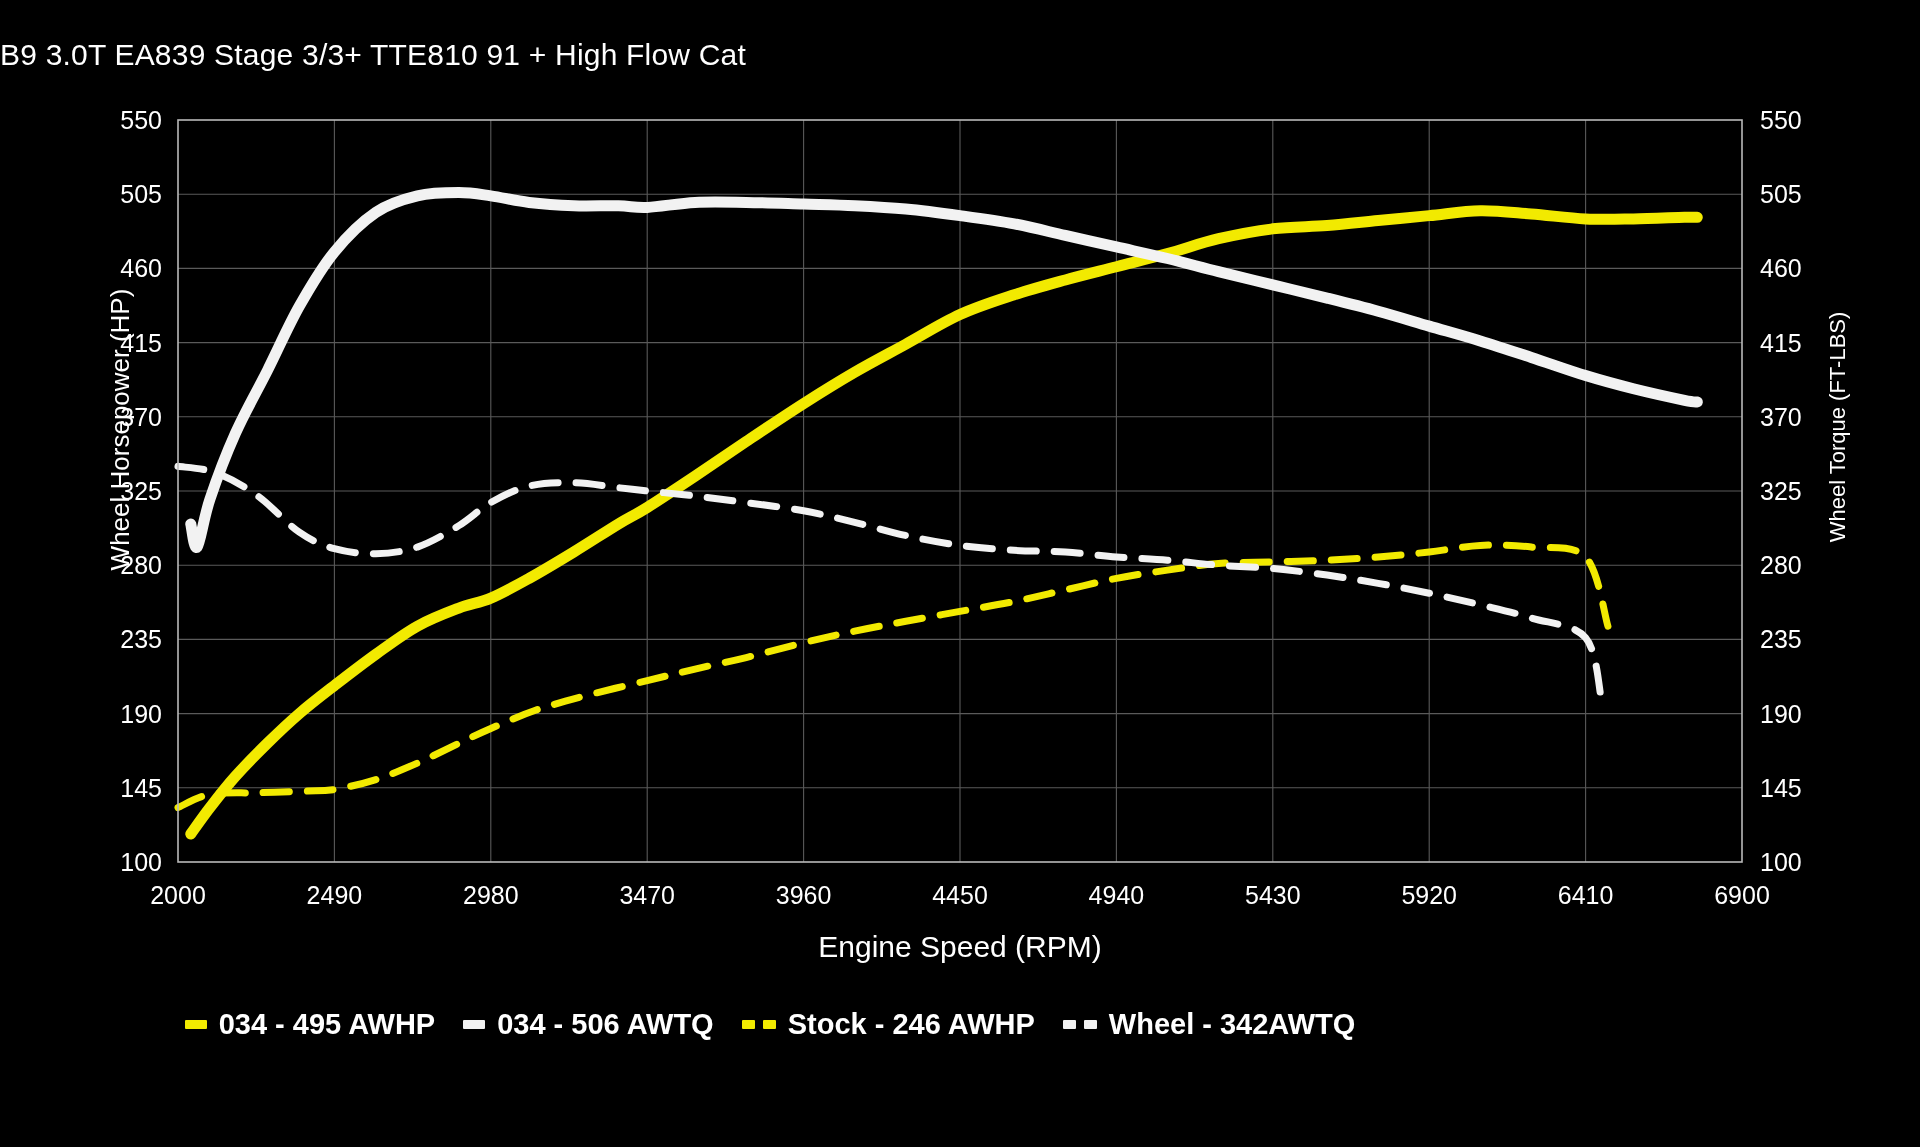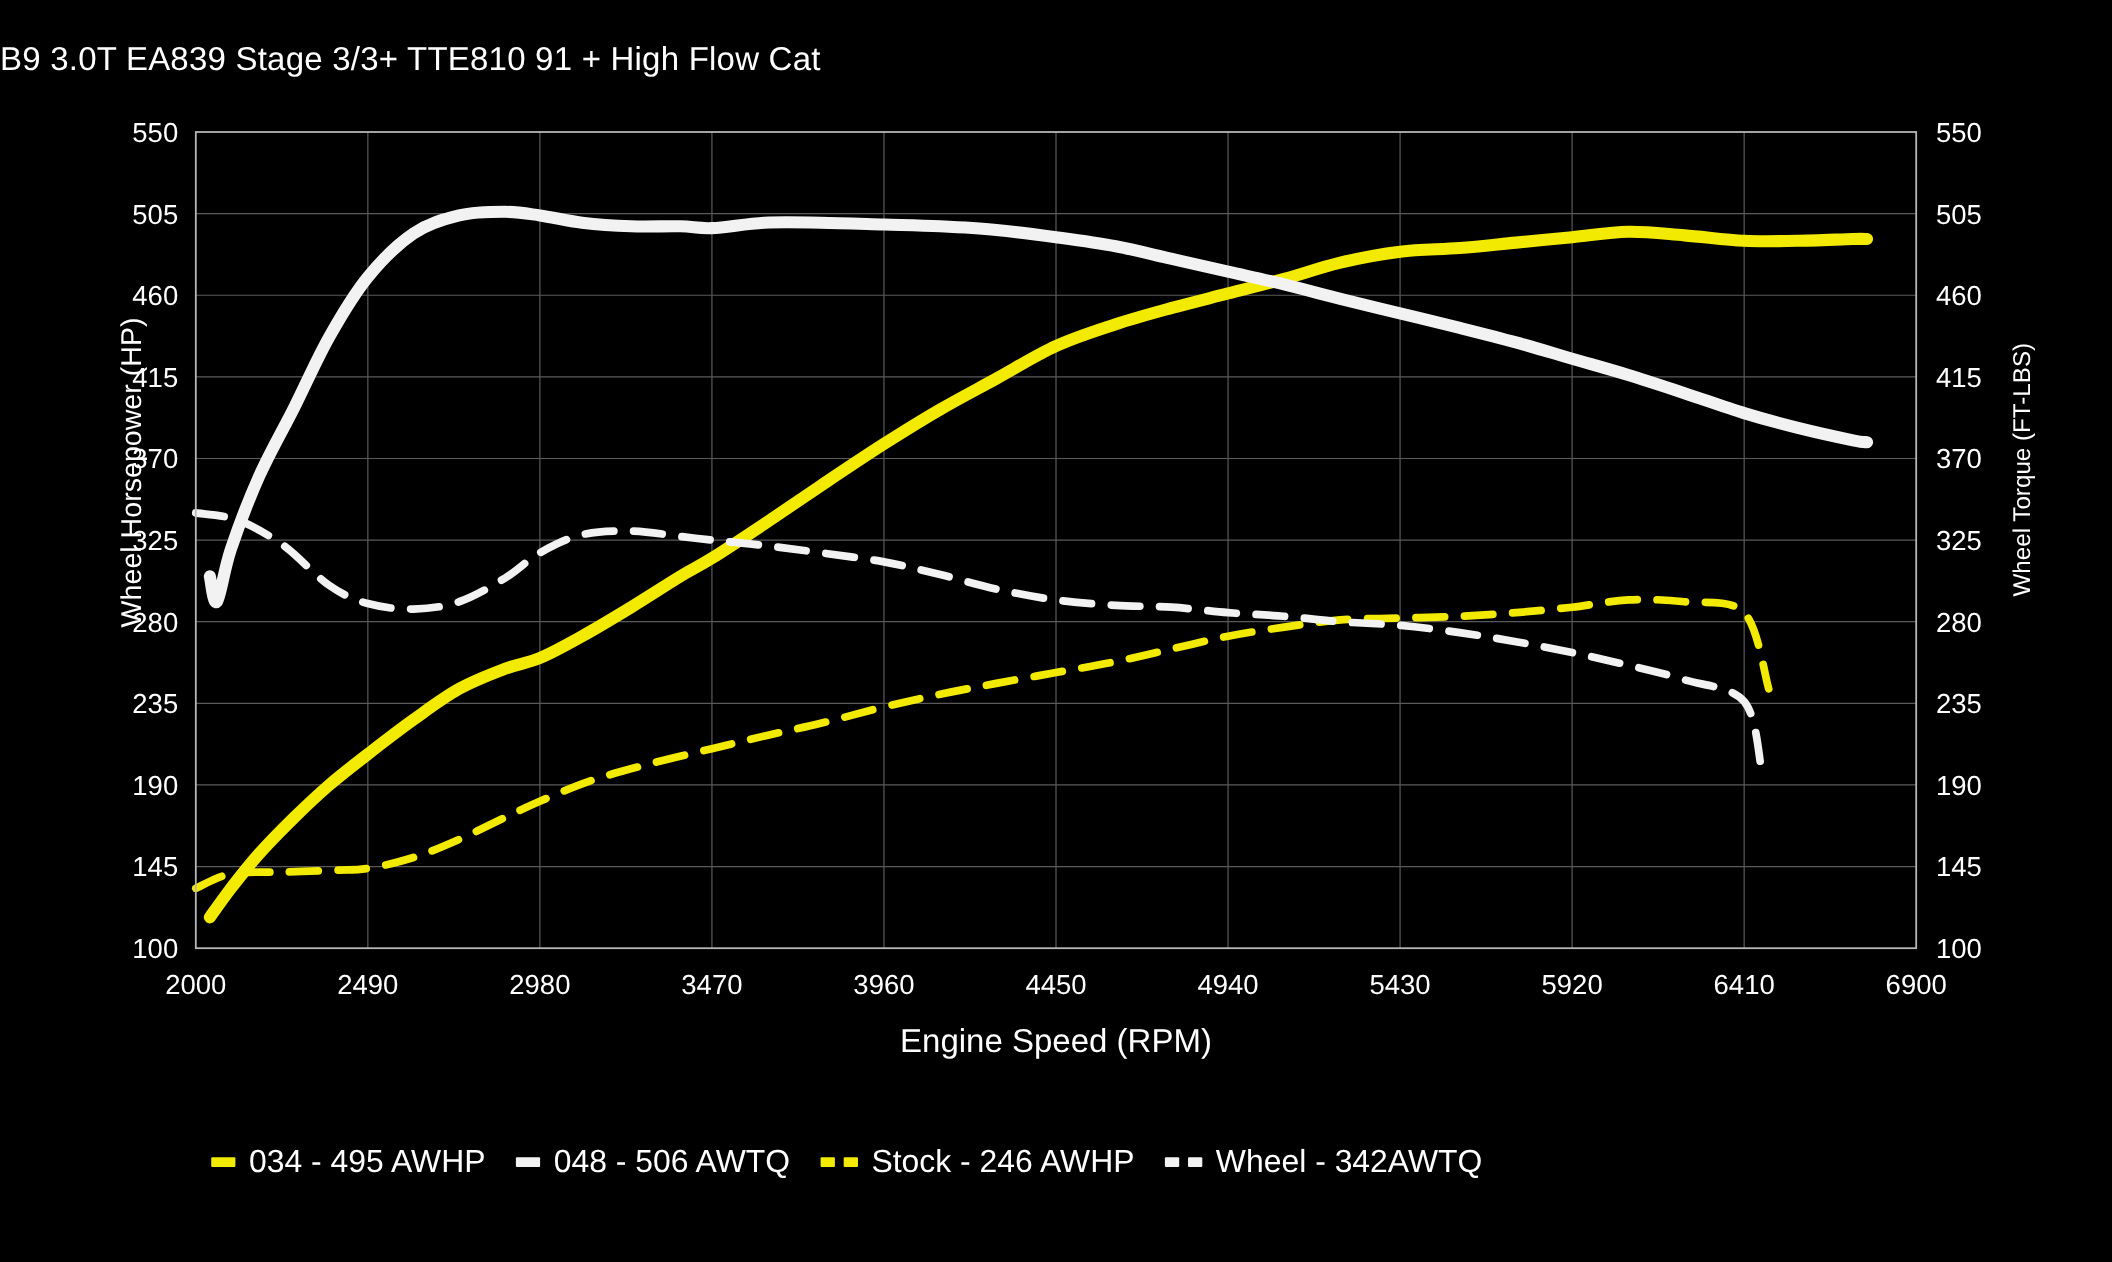--- a/index.html
+++ b/index.html
@@ -34,22 +34,22 @@
     position:absolute;left:0;top:930px;width:1920px;text-align:center;
     font-size:30px;color:#ffffff;
   }
   #plot-wrap{position:absolute;left:0;top:0;width:1920px;height:1000px;}
   svg#plot{display:block;}
   .tick-label{font-size:25px;fill:#ffffff;font-family:"Liberation Sans", sans-serif;}
   .gridline{stroke:#5a5a5a;stroke-width:1.1;}
   .plot-border{stroke:#b9b9b9;stroke-width:1.6;fill:none;}
   .series{fill:none;stroke-linecap:round;stroke-linejoin:round;}
   #legend{
-    position:absolute;left:0;top:1040px;width:1540px;
-    display:flex;align-items:center;justify-content:center;gap:28px;
+    position:absolute;left:0;top:1008px;width:1540px;
+    display:flex;align-items:center;justify-content:center;gap:28px;font-weight:bold;
   }
   .legend-item{display:flex;align-items:center;gap:12px;}
   .legend-label{font-size:29px;color:#ffffff;white-space:nowrap;}
   .swatch{display:inline-block;width:34px;height:9px;position:relative;}
   .swatch.solid{border-radius:1px;}
   .swatch.dashed{background:none !important;}
   .swatch.dashed i{
     display:block;position:absolute;top:0;height:9px;width:13px;border-radius:1px;
   }
   .swatch.dashed i.d1{left:0;}
@@ -133,21 +133,21 @@
     </svg>
   </div>
 
   <div id="legend">
       <div class="legend-item">
         <span class="swatch solid" style="background: rgb(242, 234, 0); width: 22px;"></span>
         <span class="legend-label">034 - 495 AWHP</span>
       </div>
       <div class="legend-item">
         <span class="swatch solid" style="background: rgb(242, 242, 242); width: 22px;"></span>
-        <span class="legend-label">048 - 506 AWTQ</span>
+        <span class="legend-label">034 - 506 AWTQ</span>
       </div>
       <div class="legend-item">
         <span class="swatch dashed">
           <i class="d1" style="background: rgb(242, 234, 0);"></i>
           <i class="d2" style="background: rgb(242, 234, 0);"></i>
         </span>
         <span class="legend-label">Stock - 246 AWHP</span>
       </div>
       <div class="legend-item">
         <span class="swatch dashed">

